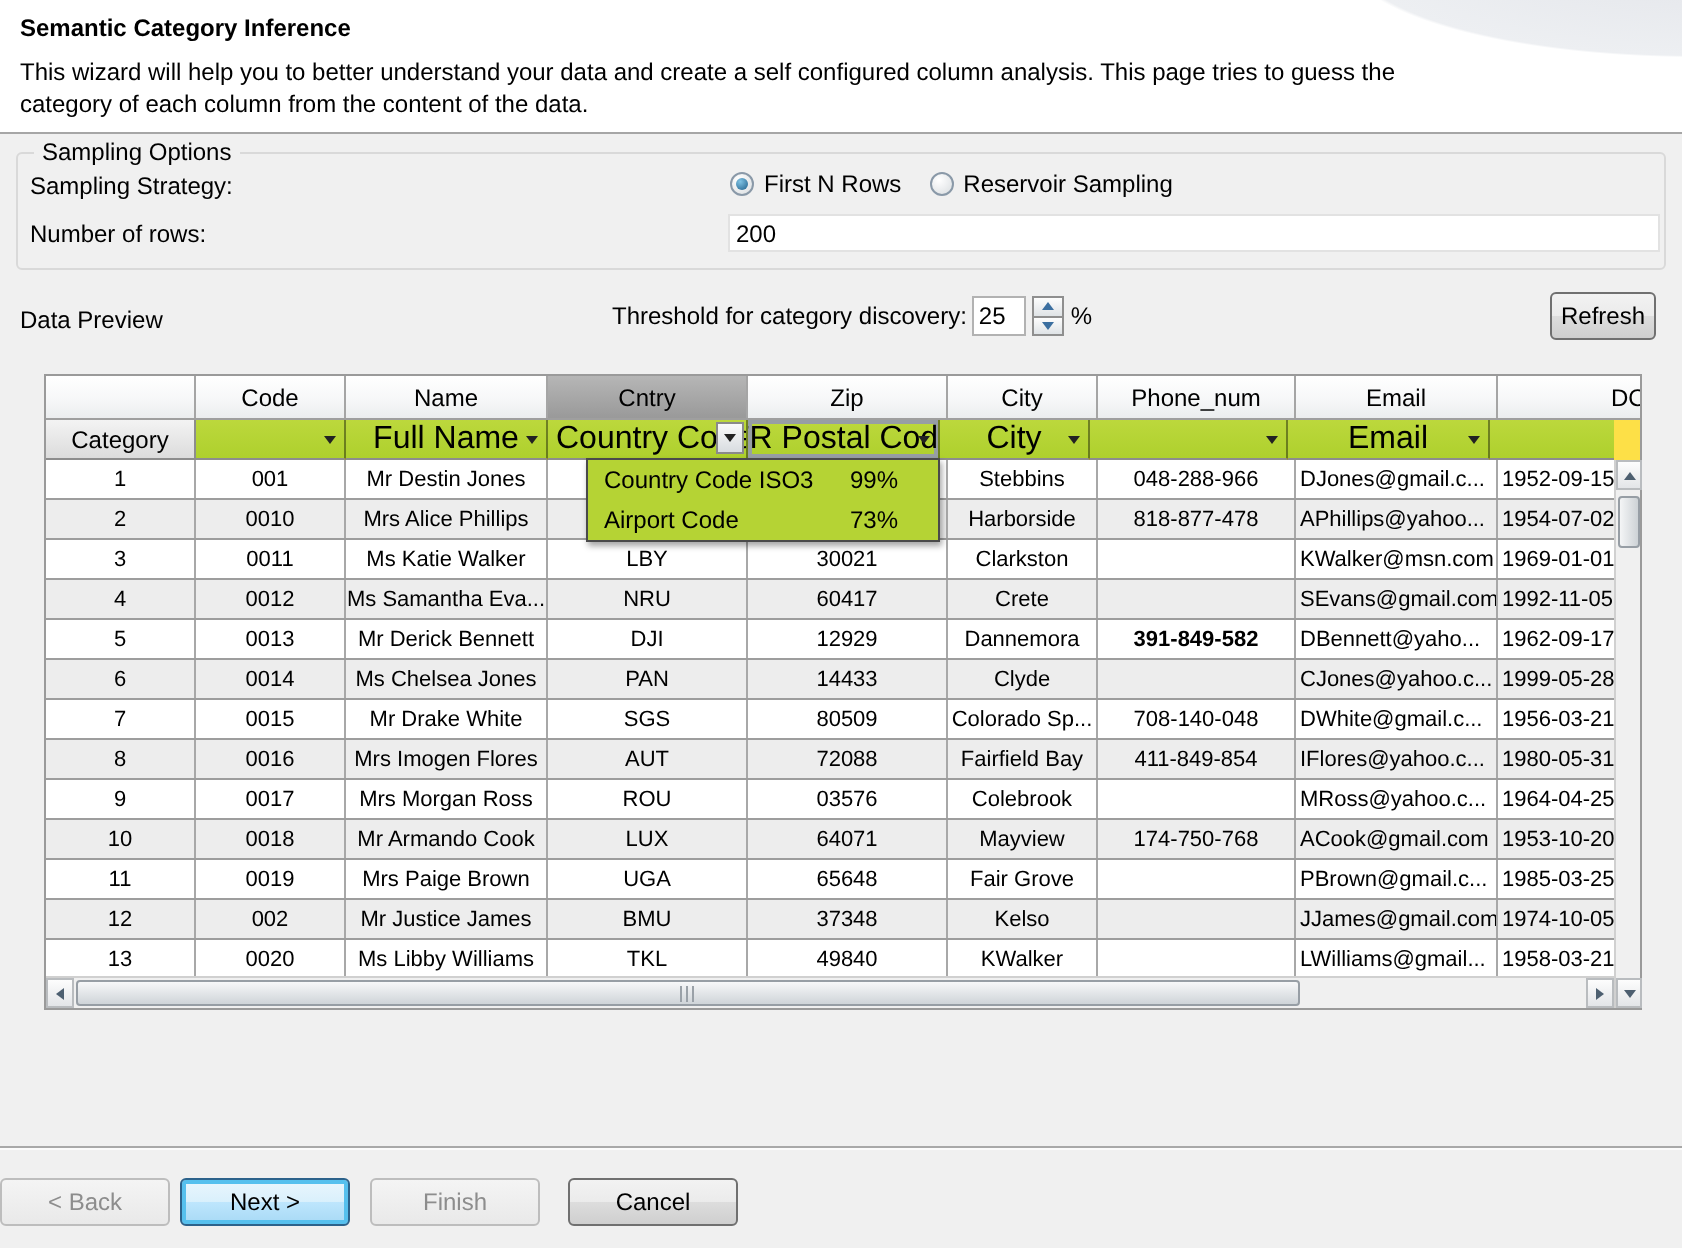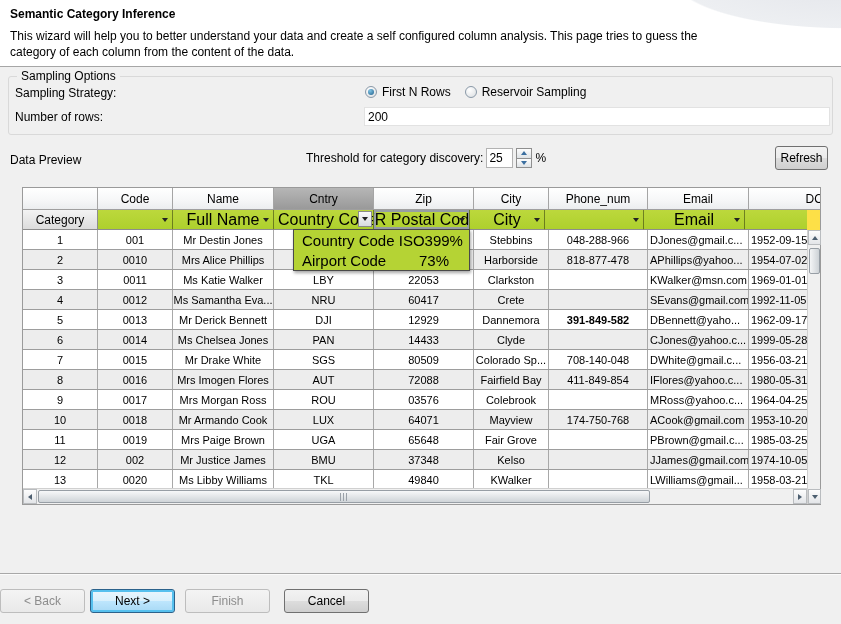--- a/index.html
+++ b/index.html
@@ -72,21 +72,21 @@
   .tbody { position:relative; width:784px; overflow:hidden; background:#fff; }
   .trow { display:flex; width:866px; height:20px; border-bottom:1px solid #9d9d9d; background:#fff; }
   .trow.even { background:#ededed; }
   .tcell { flex:none; height:19px; display:flex; align-items:center; justify-content:center;
     border-right:1px solid #a8a8a8; font-size:11px; overflow:hidden; white-space:nowrap; }
   .tcell.left { justify-content:flex-start; padding-left:2px; }
   
   .popup { position:absolute; left:270px; top:41px; width:177px; z-index:20;
     background:#b5d334; border:1px solid #4a4a4a; box-shadow:1px 2px 3px rgba(0,0,0,0.35); }
   .popup-item { height:20px; display:flex; align-items:center; justify-content:space-between;
-    padding:0 20px 0 8px; font-size:15px; white-space:nowrap; }
+    padding:0 20px 0 8px; font-size:12px; white-space:nowrap; }
   
   .vscroll { position:absolute; right:0; top:42px; bottom:0; width:13px; background:#f0f0f0; border-left:1px solid #d0d0d0; }
   .vs-btn { position:absolute; left:0; width:13px; height:15px; background:linear-gradient(#fdfdfd,#e3e5e8);
     border:1px solid #b9bcbf; display:flex; align-items:center; justify-content:center; }
   .vs-up { top:0; } .vs-dn { bottom:0; }
   .vs-thumb { position:absolute; left:1px; top:18px; width:11px; height:26px;
     background:linear-gradient(90deg,#f4f5f6,#cdd2d6); border:1px solid #979ea5; border-radius:2px; }
   .hscroll { position:absolute; left:0; bottom:0; width:784px; height:16px; background:#f0f0f0; border-top:1px solid #d0d0d0; }
   .hs-btn { position:absolute; top:0; width:14px; height:15px; background:linear-gradient(#fdfdfd,#e3e5e8);
     border:1px solid #b9bcbf; display:flex; align-items:center; justify-content:center; }
@@ -225,21 +225,21 @@
         <div class="tcell" style="width: 75px;">Harborside</div>
         <div class="tcell" style="width: 99px;">818-877-478</div>
         <div class="tcell left" style="width: 101px;">APhillips@yahoo...</div>
         <div class="tcell left" style="width: 140px;">1954-07-02</div>
       </div>
       <div class="trow">
         <div class="tcell" style="width: 75px;">3</div>
         <div class="tcell" style="width: 75px;">0011</div>
         <div class="tcell" style="width: 101px;">Ms Katie Walker</div>
         <div class="tcell" style="width: 100px;">LBY</div>
-        <div class="tcell" style="width: 100px;">22053</div>
+        <div class="tcell" style="width: 100px;">30021</div>
         <div class="tcell" style="width: 75px;">Clarkston</div>
         <div class="tcell" style="width: 99px;"></div>
         <div class="tcell left" style="width: 101px;">KWalker@msn.com</div>
         <div class="tcell left" style="width: 140px;">1969-01-01</div>
       </div>
       <div class="trow even">
         <div class="tcell" style="width: 75px;">4</div>
         <div class="tcell" style="width: 75px;">0012</div>
         <div class="tcell" style="width: 101px;">Ms Samantha Eva...</div>
         <div class="tcell" style="width: 100px;">NRU</div>

